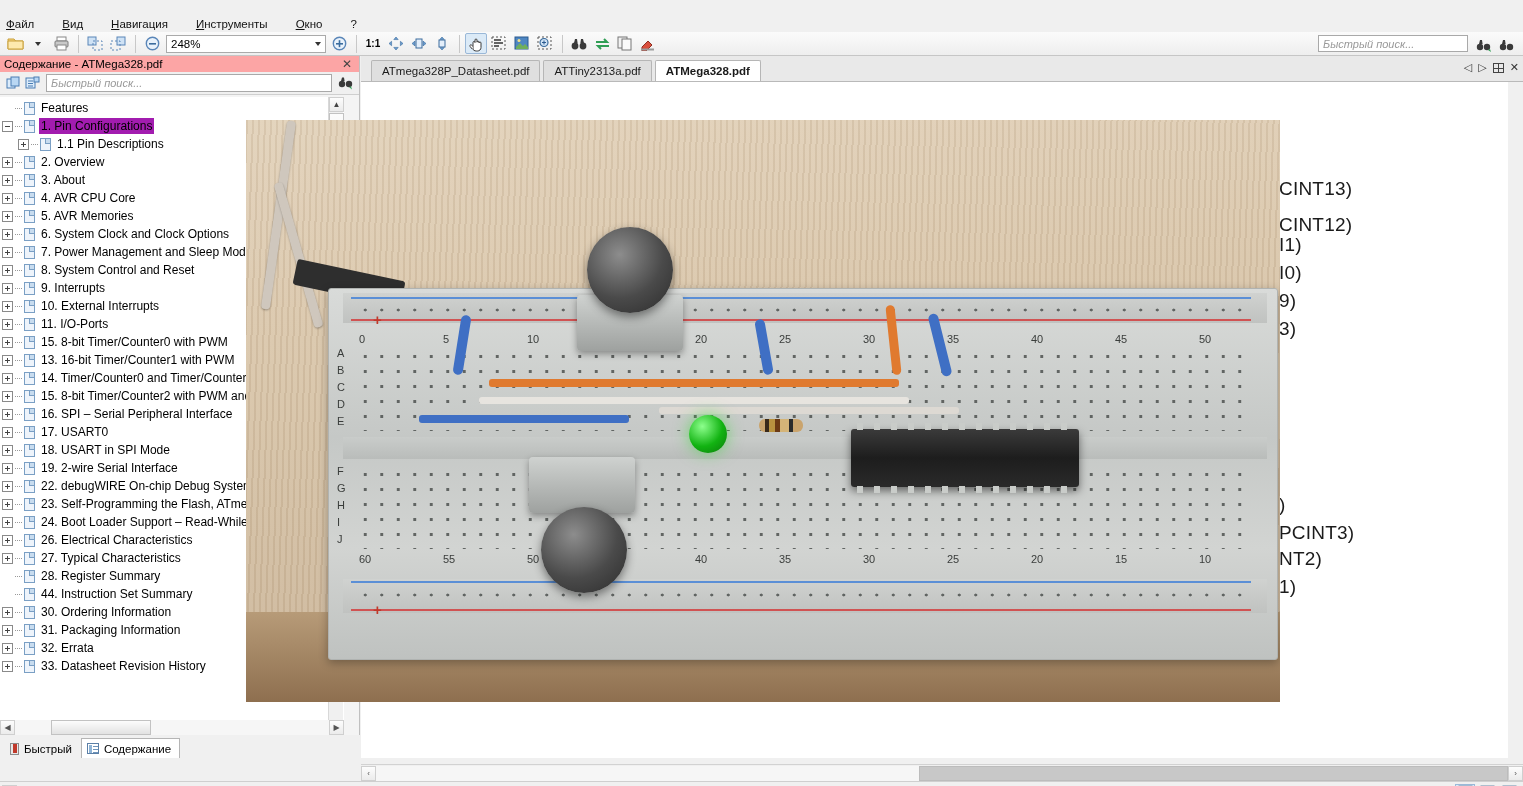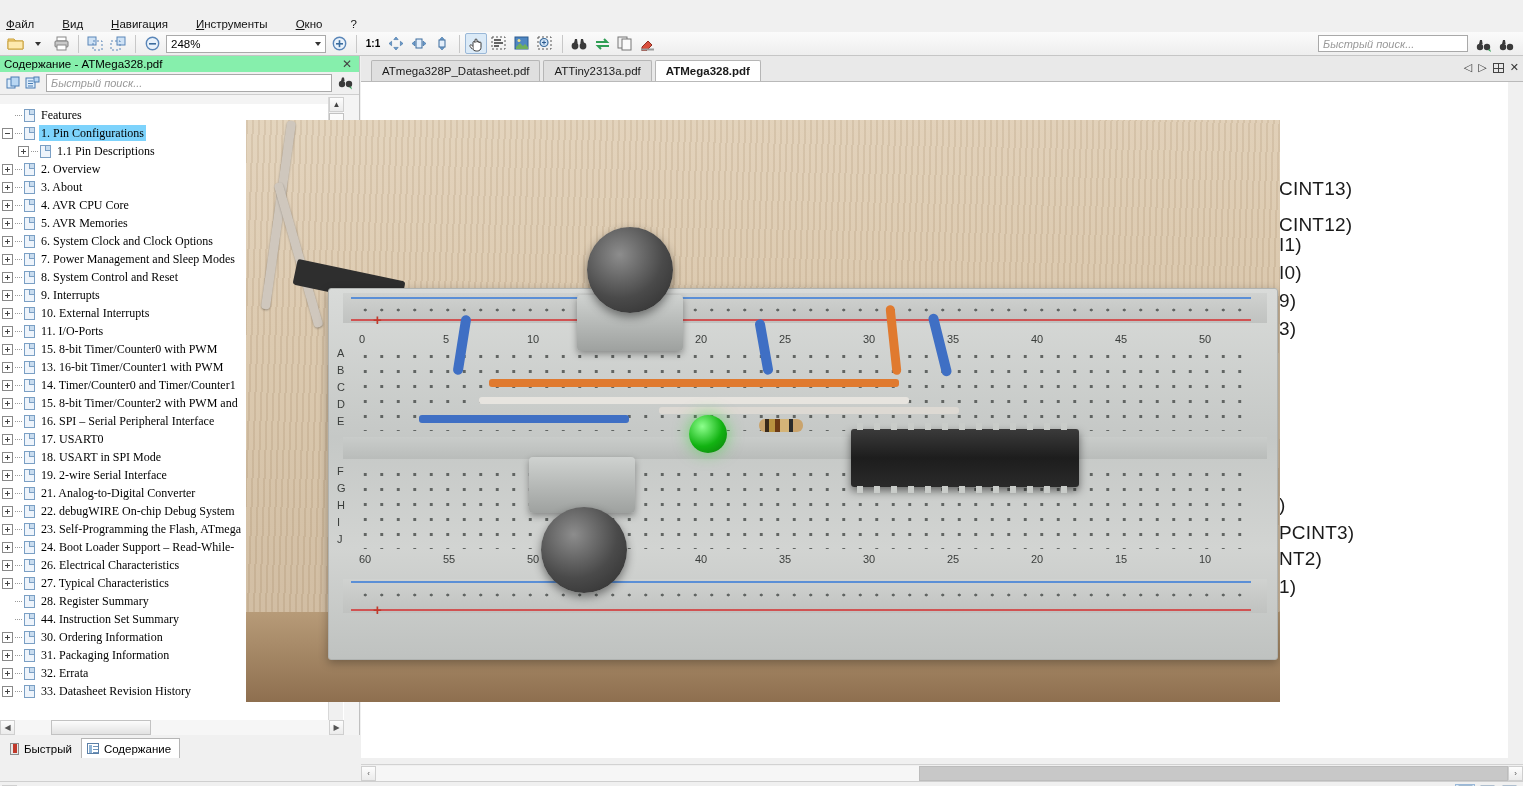--- a/index.html
+++ b/index.html
@@ -58,45 +58,44 @@
   }
   .tb-right { position: absolute; right: 4px; top: 2px; display: flex; }
 
   
   .sidebar {
     position: absolute; left: 0; top: 40px; width: 360px; height: 702px;
     background: #f4f4f4; border-right: 1px solid #c0c0c0;
   }
   .sb-title {
     height: 16px; display: flex; align-items: center; justify-content: space-between;
-    padding: 0 4px 0 4px; font-size: 11.5px; background: #86efac;
+    padding: 0 4px 0 4px; font-size: 11.5px; background: #fca5a5;
   }
   .sb-title .x { font-size: 12px; color: #444; cursor: default; padding: 0 3px; }
   .sb-search {
     height: 23px; display: flex; align-items: center; padding: 0 4px;
     background: #f0f0f0; border-bottom: 1px solid #cfcfcf;
   }
   .sb-search .sfield {
     flex: 1; height: 18px; background: #fff; border: 1px solid #a9a9a9;
     display: flex; align-items: center; padding: 0 4px; margin: 0 4px;
     font-size: 11px; color: #9a9a9a; font-style: italic;
   }
   .mini-btn { width: 19px; height: 19px; display: flex; align-items: center; justify-content: center; }
 
   .tree {
-    position: absolute; left: 0; top: 48px; width: 344px; height: 640px;
+    position: absolute; left: 0; top: 41px; width: 344px; height: 640px;
     background: #ffffff; overflow: hidden;
     padding-top: 2px;
-    font-family: Liberation Serif, serif;
   }
   .tree-row {
     height: 18px; display: flex; align-items: center; white-space: nowrap;
     font-size: 12px; padding-left: 2px; position: relative;
   }
-  .tree-row.selected .lbl { background: #7dd3fc; }
+  .tree-row.selected .lbl { background: #a21caf; }
   .indent { width: 16px; flex: 0 0 16px; }
   .expander {
     width: 11px; height: 11px; flex: 0 0 11px; border: 1px solid #8a8a8a;
     background: #fff; position: relative; margin-right: 2px;
   }
   .expander::before {
     content: ""; position: absolute; left: 2px; top: 4px; width: 5px; height: 1px; background: #444;
   }
   .expander.plus::after {
     content: ""; position: absolute; left: 4px; top: 2px; width: 1px; height: 5px; background: #444;
@@ -604,26 +603,20 @@
         <div class="tree-row">
           <span class="expander plus"></span>
           <span class="dash"></span>
           <span class="doc-ico"></span>
           <span class="lbl">19. 2-wire Serial Interface</span>
         </div>
         <div class="tree-row">
           <span class="expander plus"></span>
           <span class="dash"></span>
           <span class="doc-ico"></span>
-          <span class="lbl">21. Analog-to-Digital Converter</span>
-        </div>
-        <div class="tree-row">
-          <span class="expander plus"></span>
-          <span class="dash"></span>
-          <span class="doc-ico"></span>
           <span class="lbl">22. debugWIRE On-chip Debug System</span>
         </div>
         <div class="tree-row">
           <span class="expander plus"></span>
           <span class="dash"></span>
           <span class="doc-ico"></span>
           <span class="lbl">23. Self-Programming the Flash, ATmega</span>
         </div>
         <div class="tree-row">
           <span class="expander plus"></span>

